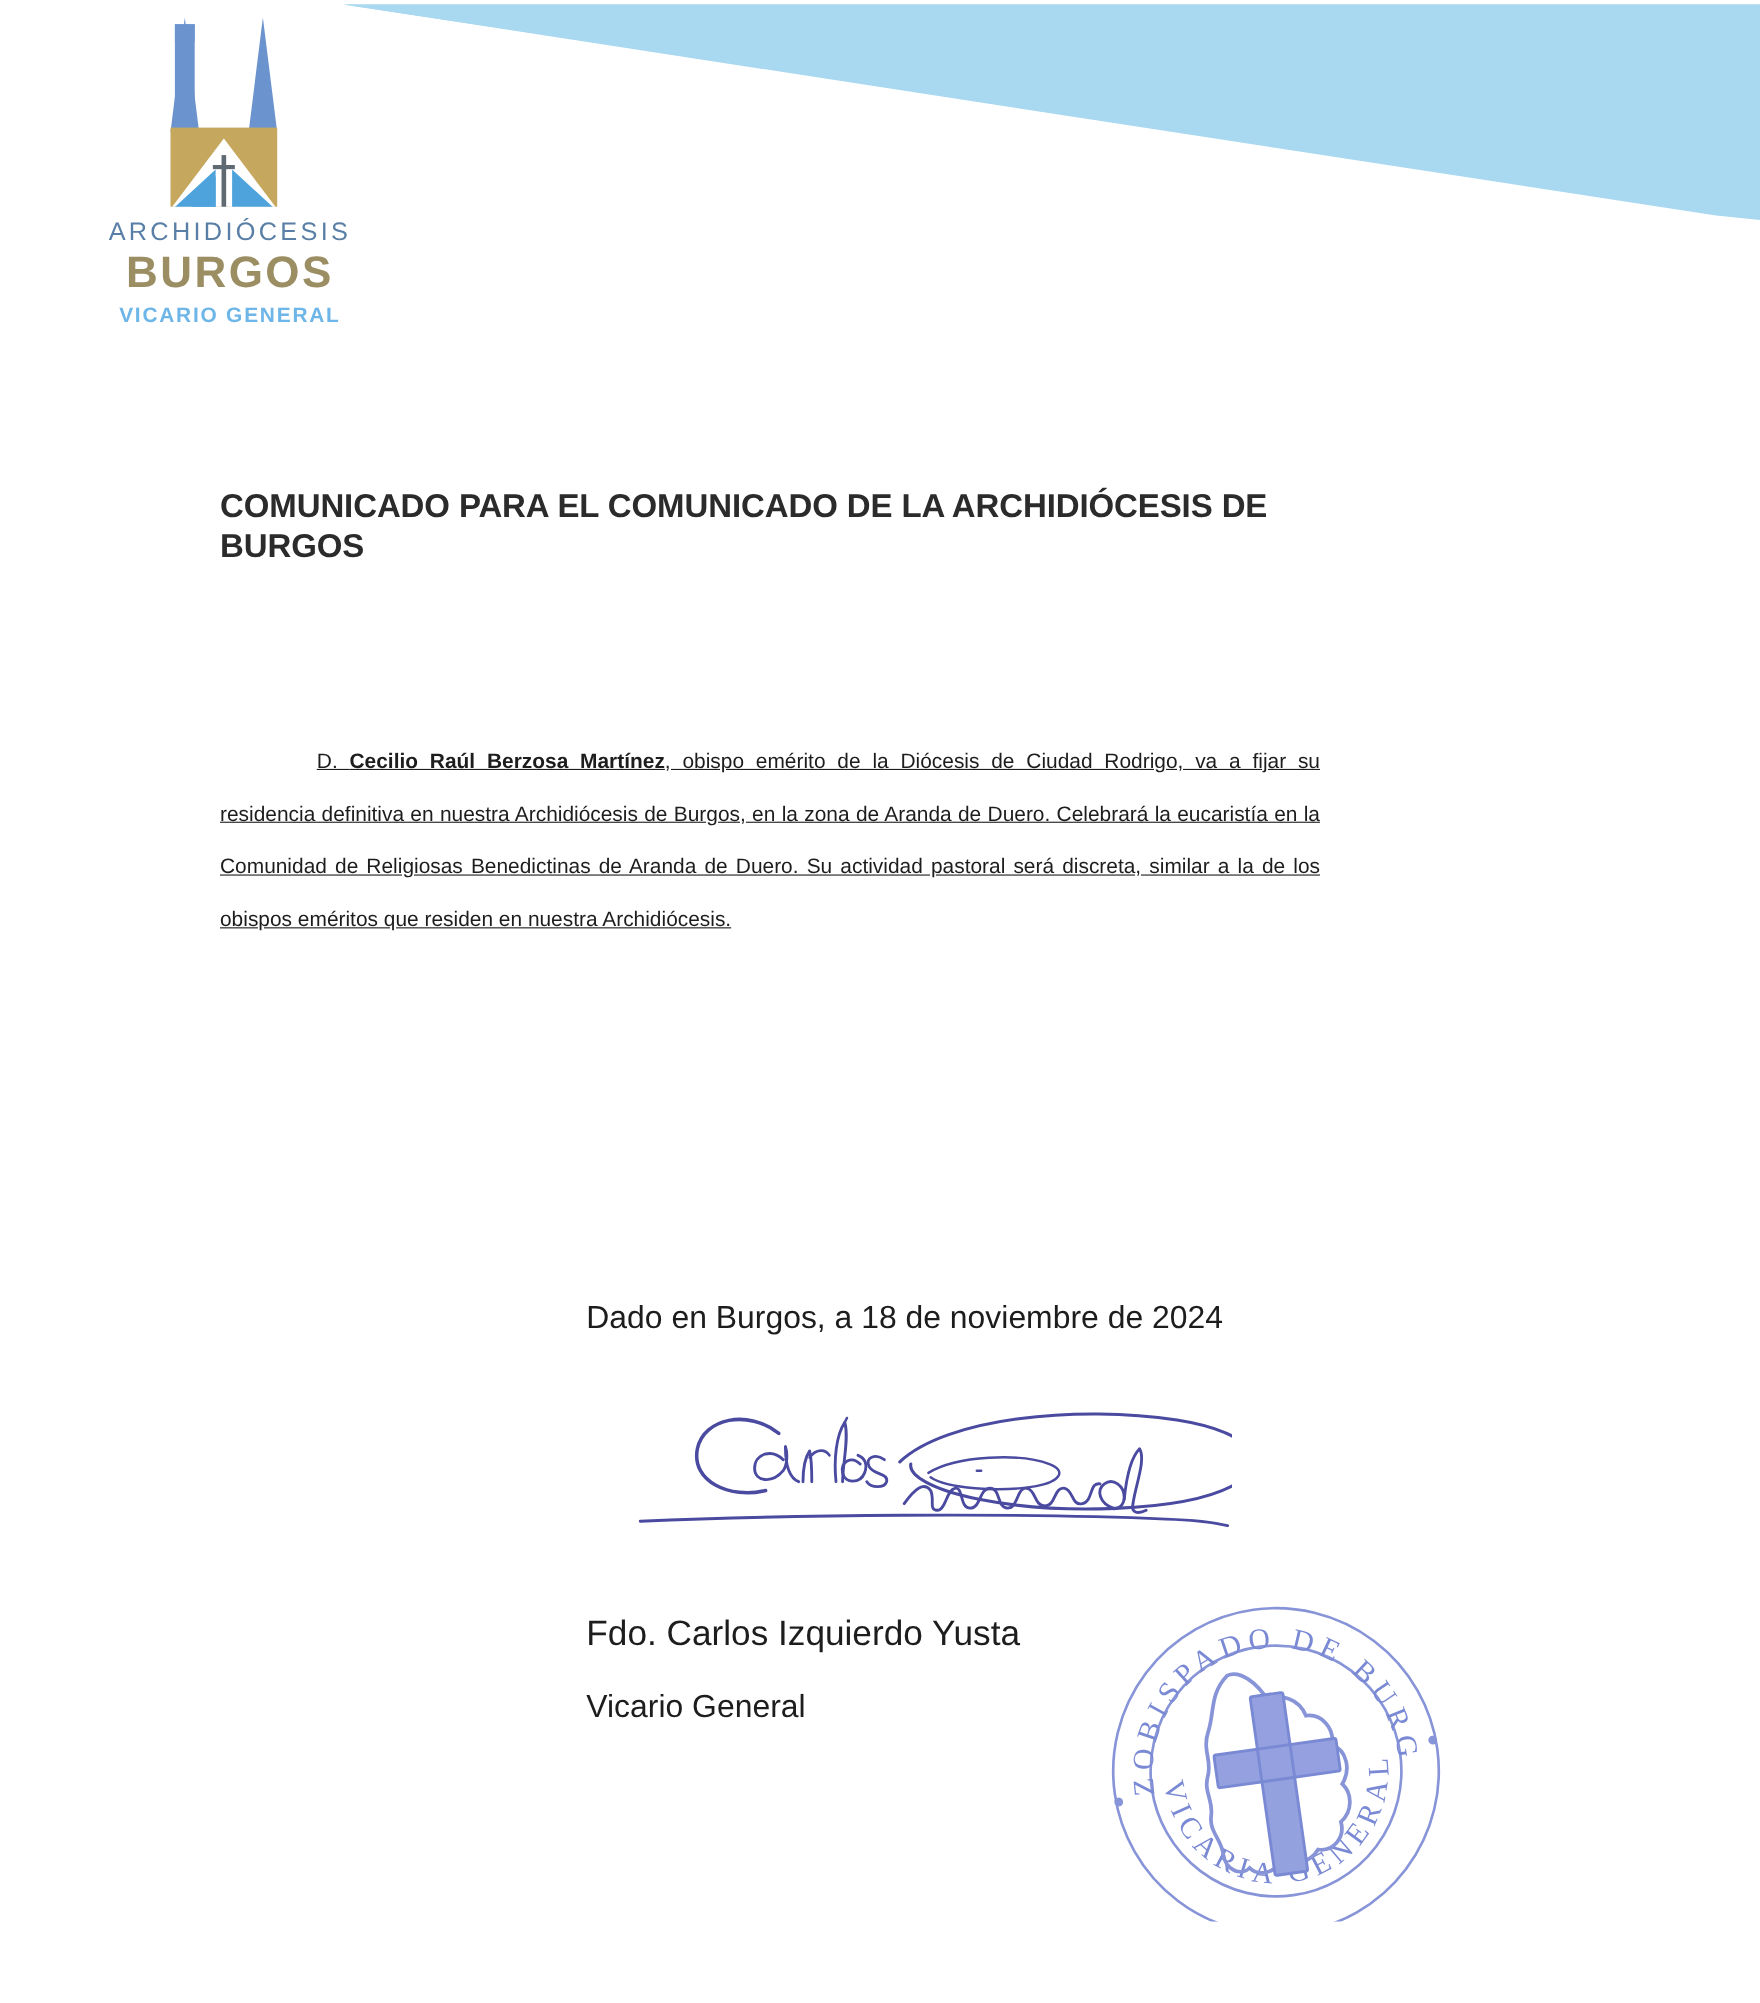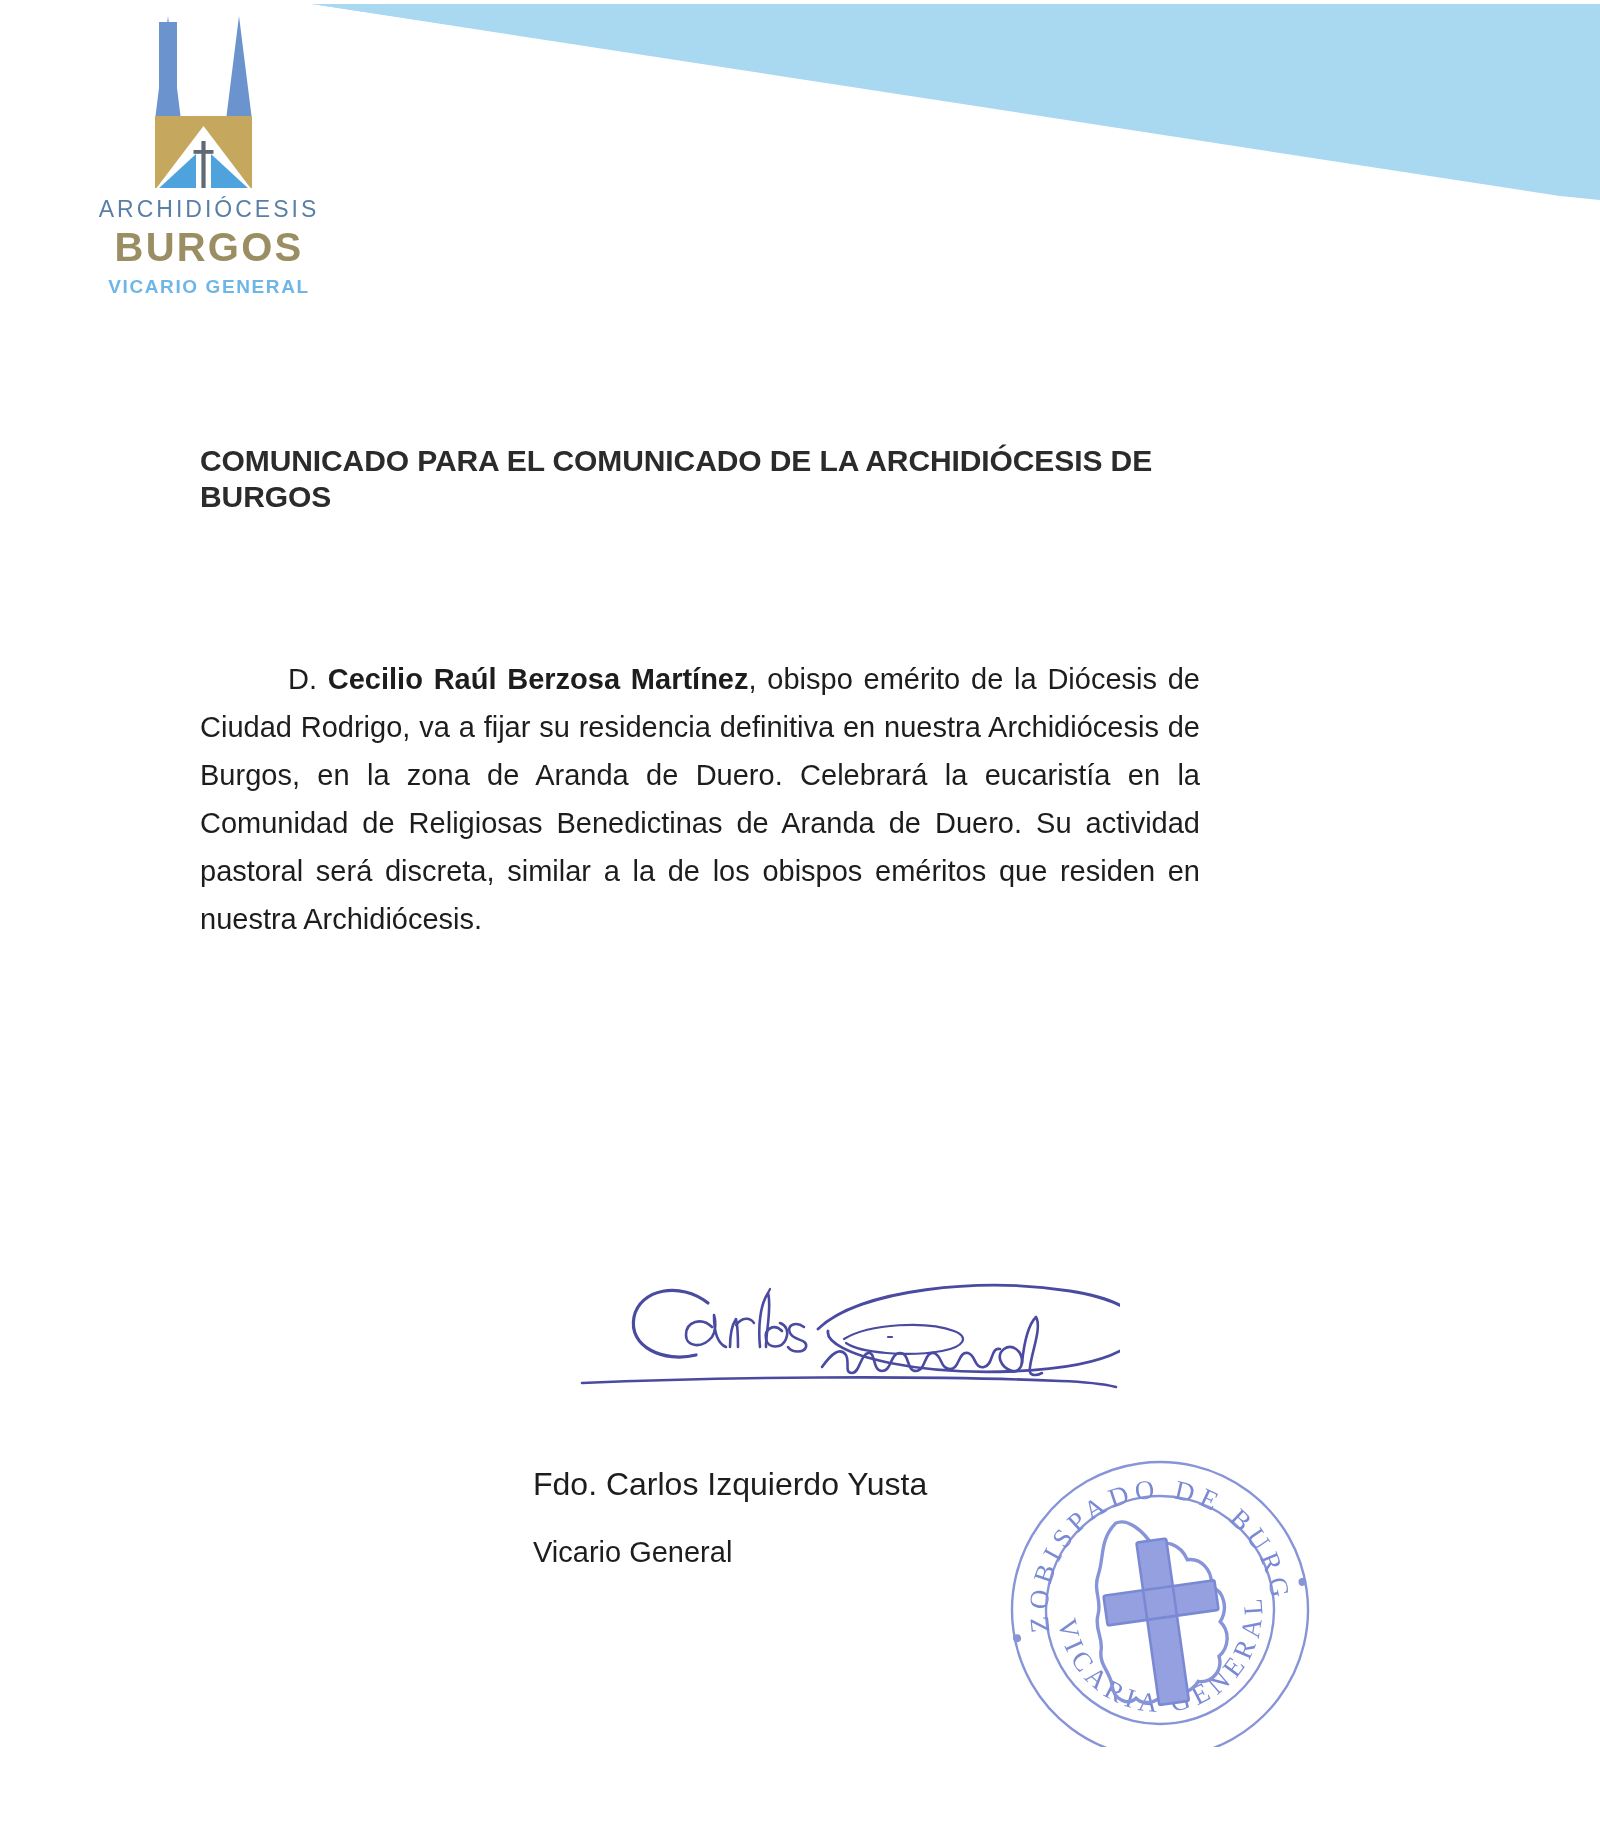--- a/index.html
+++ b/index.html
@@ -77,27 +77,28 @@
     font-weight: 700;
     color: #2b2b2b;
     letter-spacing: -0.1px;
     line-height: 1.2;
   }
 
   
   .body-copy {
     position: absolute;
     left: 200px;
-    top: 626px;
+    top: 650px;
     width: 1000px;
-    font-size: 29px;
+    font-size: 19px;
     line-height: 48px;
     color: #1d1d1d;
     text-align: justify;
     text-indent: 88px;
+    text-decoration: underline;
   }
   .body-copy b { font-weight: 700; }
 
   
   .date-line {
     position: absolute;
     left: 533px;
     top: 1182px;
     font-size: 29px;
     color: #1d1d1d;
@@ -183,20 +184,21 @@
 
     <div class="logo-line-1">ARCHIDIÓCESIS</div>
     <div class="logo-line-2">BURGOS</div>
     <div class="logo-line-3">VICARIO GENERAL</div>
   </div>
 
   <div class="doc-title">COMUNICADO PARA EL COMUNICADO DE LA ARCHIDIÓCESIS DE BURGOS</div>
 
   <p class="body-copy"><span>D. </span><b>Cecilio Raúl Berzosa Martínez</b><span>, obispo emérito de la Diócesis de Ciudad Rodrigo, va a fijar su residencia definitiva en nuestra Archidiócesis de Burgos, en la zona de Aranda de Duero. Celebrará la eucaristía en la Comunidad de Religiosas Benedictinas de Aranda de Duero. Su actividad pastoral será discreta, similar a la de los obispos eméritos que residen  en nuestra Archidiócesis.</span></p>
 
+  <div class="date-line">Dado en Burgos, a 18 de noviembre de 2024</div>
 
   <div class="signature-wrap">
     <svg width="560" height="150" viewBox="0 0 560 150" xmlns="http://www.w3.org/2000/svg">
       <g fill="none" stroke="#4a4aa0" stroke-linecap="round" stroke-linejoin="round">
 
         <path d="M148 48 C 120 26, 80 34, 74 62 C 68 92, 104 108, 136 100" stroke-width="3.2"></path>
 
         <path d="M152 72 C 142 62, 126 66, 126 80 C 126 92, 142 94, 152 82 C 156 76, 156 66, 154 60 C 154 74, 156 88, 166 92" stroke-width="2.6"></path>
 
         <path d="M170 92 C 170 80, 172 70, 176 64 C 178 72, 178 84, 178 92" stroke-width="2.6"></path>

